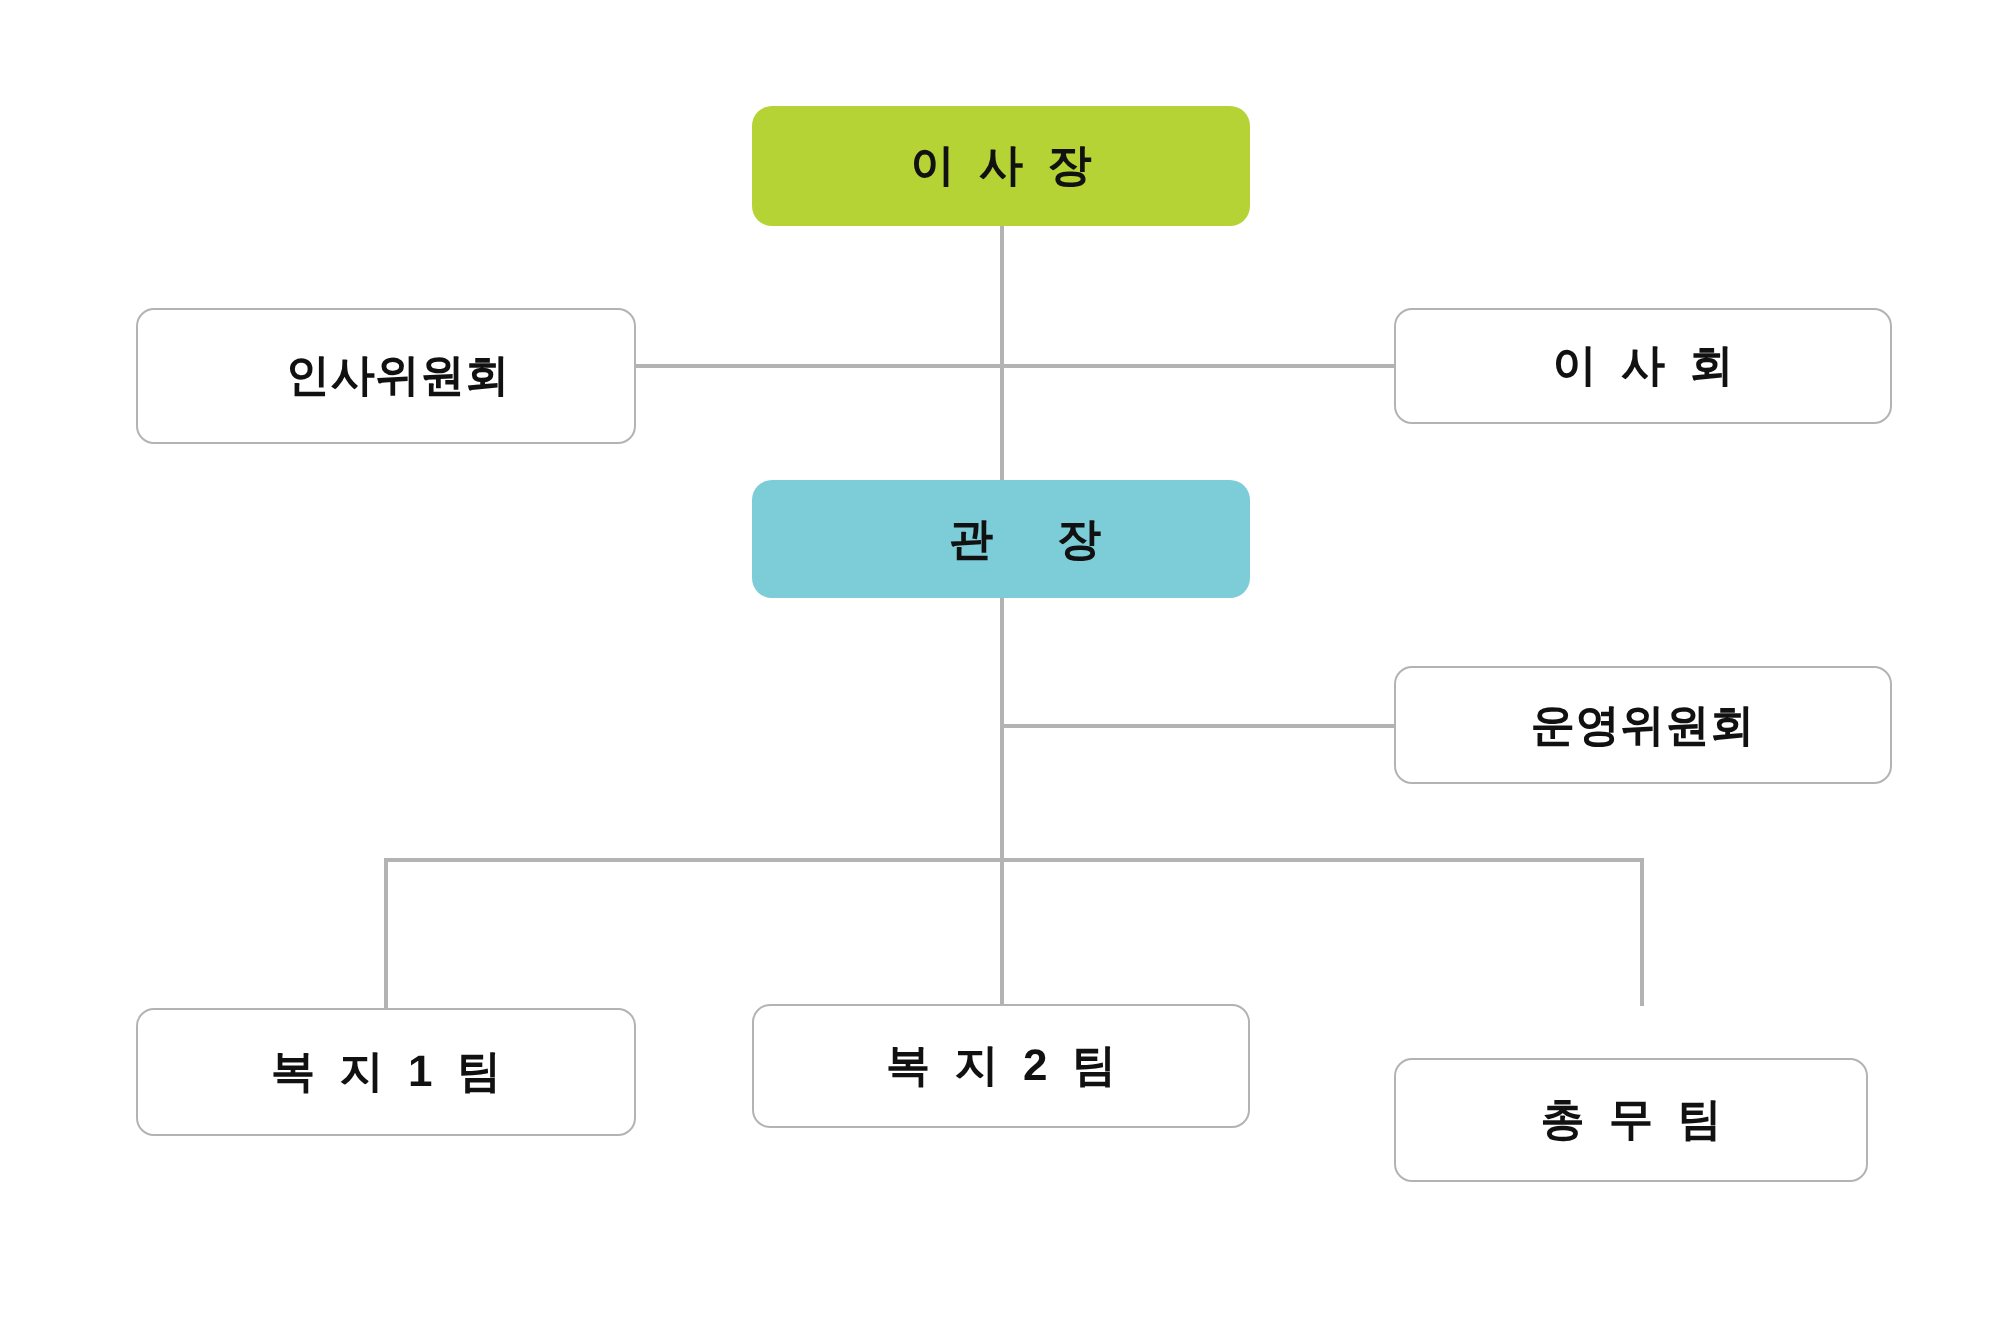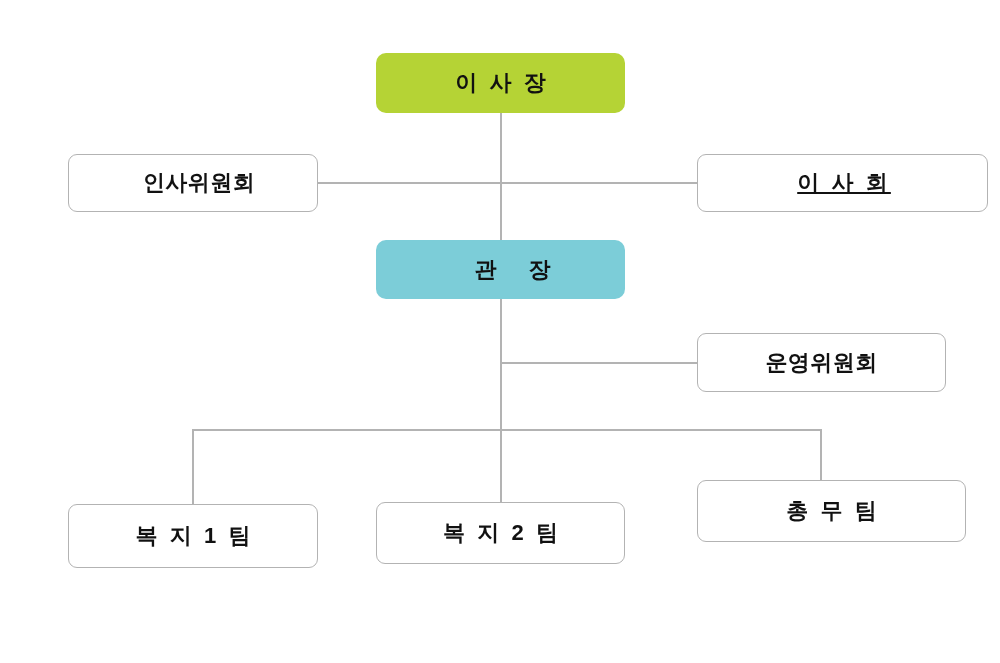--- a/index.html
+++ b/index.html
@@ -81,41 +81,41 @@
   <div class="conn conn-v" style="left:192px; top:429px; height:75px;"></div>
 
   <div class="conn conn-v" style="left:500px; top:429px; height:73px;"></div>
 
   <div class="conn conn-v" style="left:820px; top:429px; height:74px;"></div>
 
   <div class="node node-green" style="left:376px; top:53px; width:249px; height:60px;">
     <span class="node-label ls-mid">이 사 장</span>
   </div>
 
-  <div class="node node-plain" style="left:68px; top:154px; width:250px; height:58px;padding-left:12px;">
+  <div class="node node-plain" style="left:68px; top:154px; width:250px; height:68px;padding-left:12px;">
     <span class="node-label ls-tight">인사위원회</span>
   </div>
 
-  <div class="node node-plain" style="left:697px; top:154px; width:291px; height:58px;text-decoration:underline;">
+  <div class="node node-plain" style="left:697px; top:154px; width:249px; height:58px;">
     <span class="node-label ls-mid">이 사 회</span>
   </div>
 
   <div class="node node-teal" style="left:376px; top:240px; width:249px; height:59px;">
     <span class="node-label ls-wide">관  장</span>
   </div>
 
   <div class="node node-plain" style="left:697px; top:333px; width:249px; height:59px;">
     <span class="node-label ls-tight">운영위원회</span>
   </div>
 
   <div class="node node-plain" style="left:68px; top:504px; width:250px; height:64px;justify-content:center;">
     <span class="node-label ls-mid">복 지 1 팀</span>
   </div>
 
   <div class="node node-plain" style="left:376px; top:502px; width:249px; height:62px;">
     <span class="node-label ls-mid">복 지 2 팀</span>
   </div>
 
-  <div class="node node-plain" style="left:697px; top:480px; width:269px; height:62px;">
+  <div class="node node-plain" style="left:697px; top:529px; width:237px; height:62px;">
     <span class="node-label ls-mid">총 무 팀</span>
   </div>
 
 </div>
 
 </body></html>

